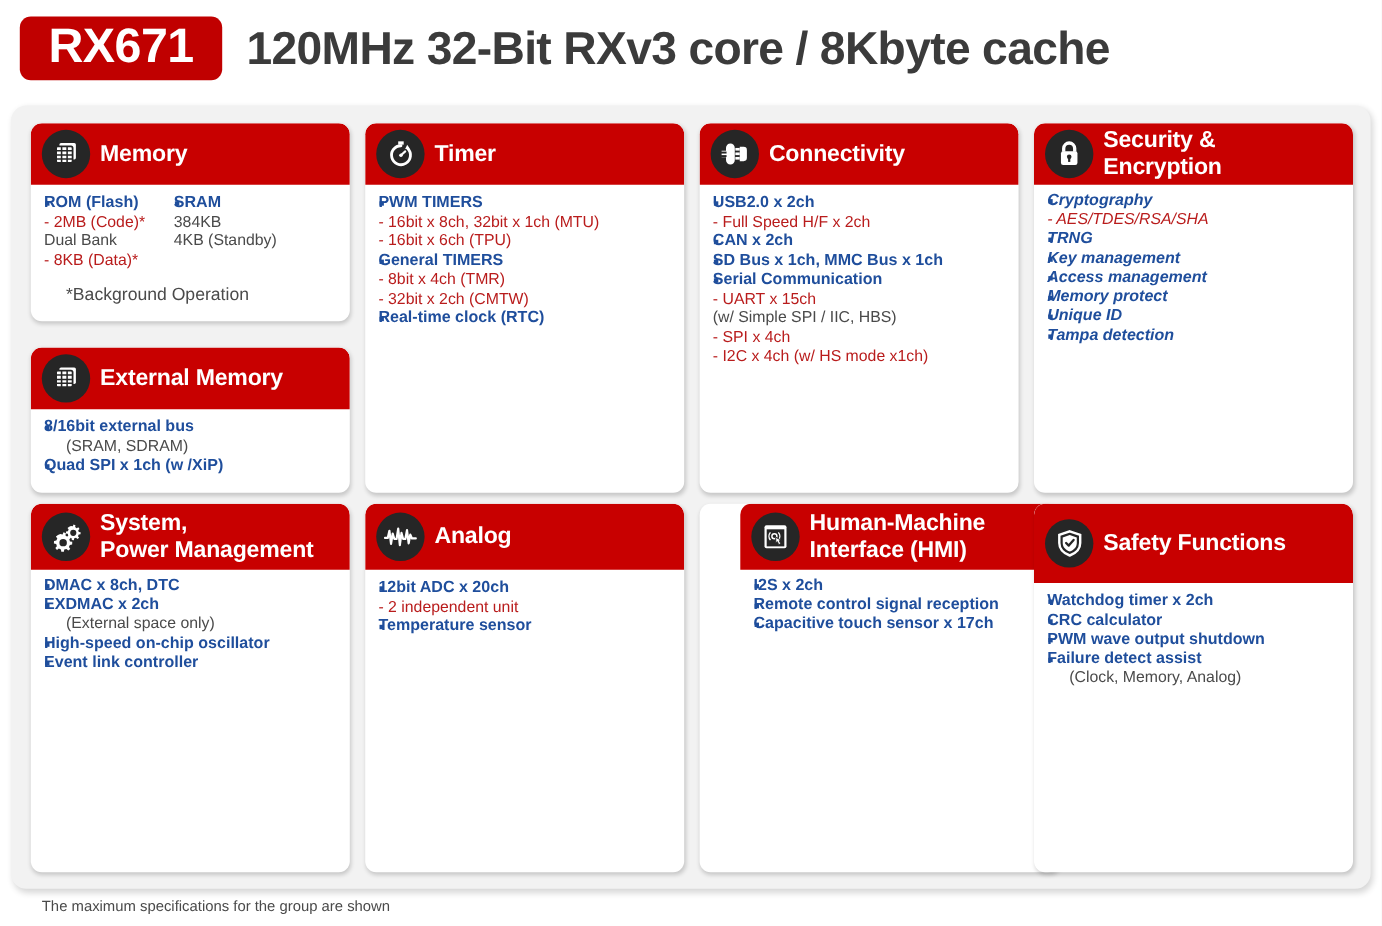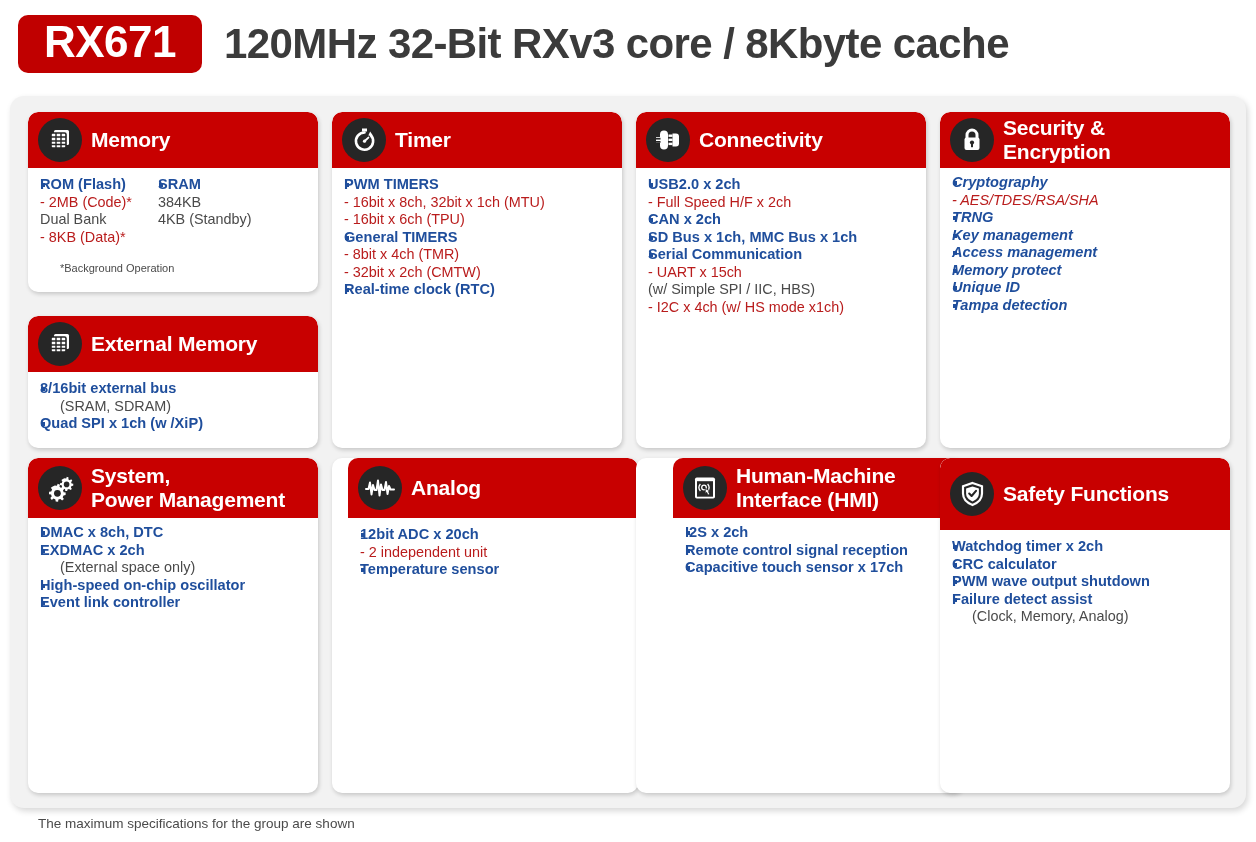--- a/index.html
+++ b/index.html
@@ -111,21 +111,21 @@
     font-size:14.4px;
     line-height:17.5px;
     padding-left:28px;
     white-space:nowrap;
   }
   .plain{
     color:#4a4a4a;font-weight:normal;font-size:14.4px;
     line-height:17.5px;padding-left:13px;white-space:nowrap;
   }
   .note{
-    color:#4a4a4a;font-weight:normal;font-size:11px;
+    color:#4a4a4a;font-weight:normal;font-size:16px;
     line-height:17.5px;padding-left:20px;margin-top:14px;white-space:nowrap;
   }
 
   
   .mem-cols{display:flex;}
   .mem-col-a{width:118px;}
   .mem-col-b{width:auto;}
 
   
   .footer{
@@ -223,20 +223,21 @@
     </div>
     <div class="card-body">
       <ul class="spec">
         <li class="lv1">USB2.0 x 2ch</li>
         <li class="lv2">- Full Speed H/F x 2ch</li>
         <li class="lv1">CAN x 2ch</li>
         <li class="lv1">SD Bus x 1ch, MMC Bus x 1ch</li>
         <li class="lv1">Serial Communication</li>
         <li class="lv2">- UART x 15ch</li>
         <li class="lv2i">(w/ Simple SPI / IIC, HBS)</li>
+        <li class="lv2">- SPI x 4ch</li>
         <li class="lv2">- I2C x 4ch (w/ HS mode x1ch)</li>
       </ul>
     </div>
   </div>
 
   <div class="card" style="left:940px;top:112px;width:290px;height:336px;">
     <div class="card-head" style="height:56px;">
       <div class="card-icon">
         <svg width="24" height="26" viewBox="0 0 24 26">
           <path d="M7 11 V8 a5 5 0 0 1 10 0 v3" fill="none" stroke="#fff" stroke-width="3"></path>
@@ -311,21 +312,21 @@
       <ul class="spec">
         <li class="lv1">DMAC x 8ch, DTC</li>
         <li class="lv1">EXDMAC x 2ch</li>
         <li class="lv2i" style="padding-left:20px;">(External space only)</li>
         <li class="lv1">High-speed on-chip oscillator</li>
         <li class="lv1">Event link controller</li>
       </ul>
     </div>
   </div>
 
-  <div class="card" style="left:332px;top:458px;width:290px;height:335px;padding-left:16px;">
+  <div class="card" style="left:332px;top:458px;width:290px;height:335px;">
     <div class="card-head" style="height:60px;">
       <div class="card-icon">
         <svg width="32" height="22" viewBox="0 0 32 22">
           <polyline points="2,12 4.5,12 6,5.5 7.5,17.5 9,8 10.5,13 12.5,13 14,3.5 15.5,18.5 17,7.5 18.5,13 20.5,13 22,5 23.5,17 25,9 26.5,12.5 30,12.5" fill="none" stroke="#fff" stroke-width="2" stroke-linejoin="round" stroke-linecap="round"></polyline>
         </svg>
       </div>
       <div class="card-title">Analog</div>
     </div>
     <div class="card-body">
       <ul class="spec">

